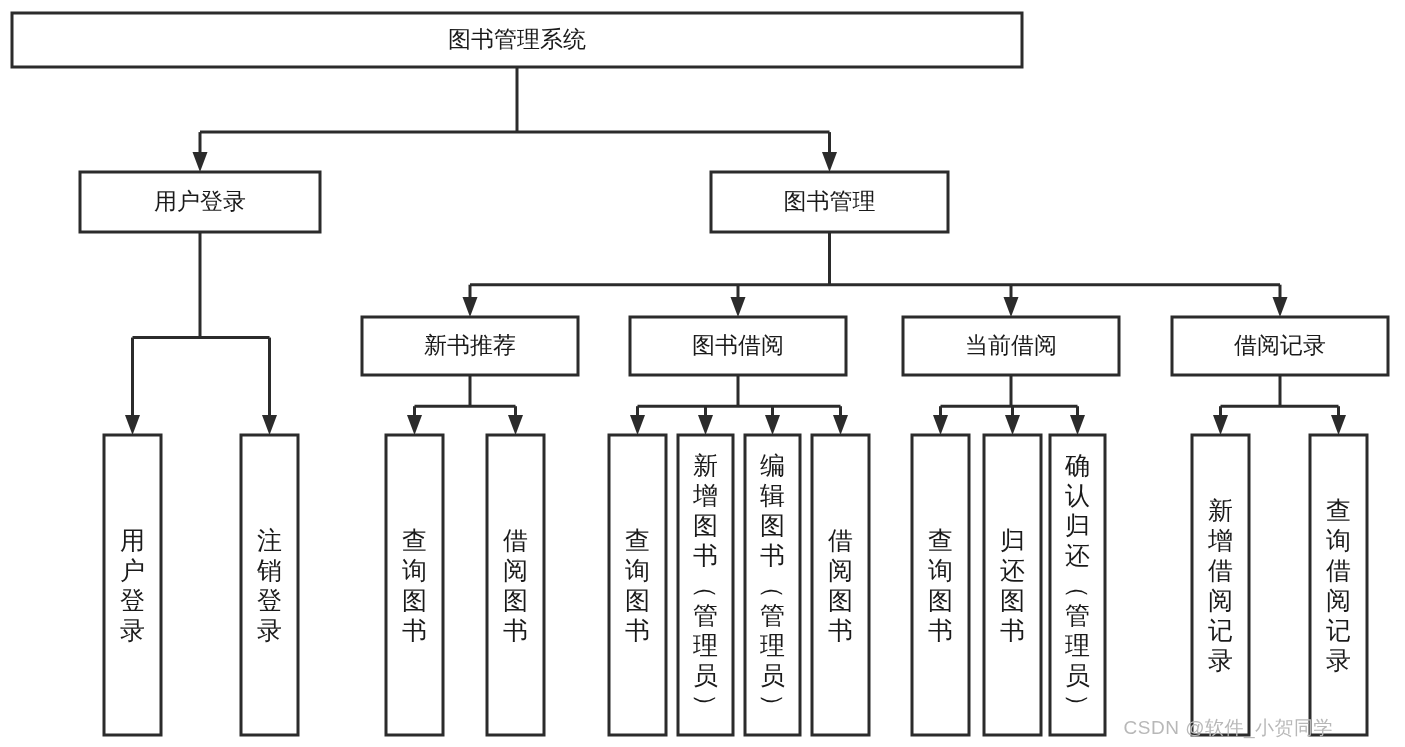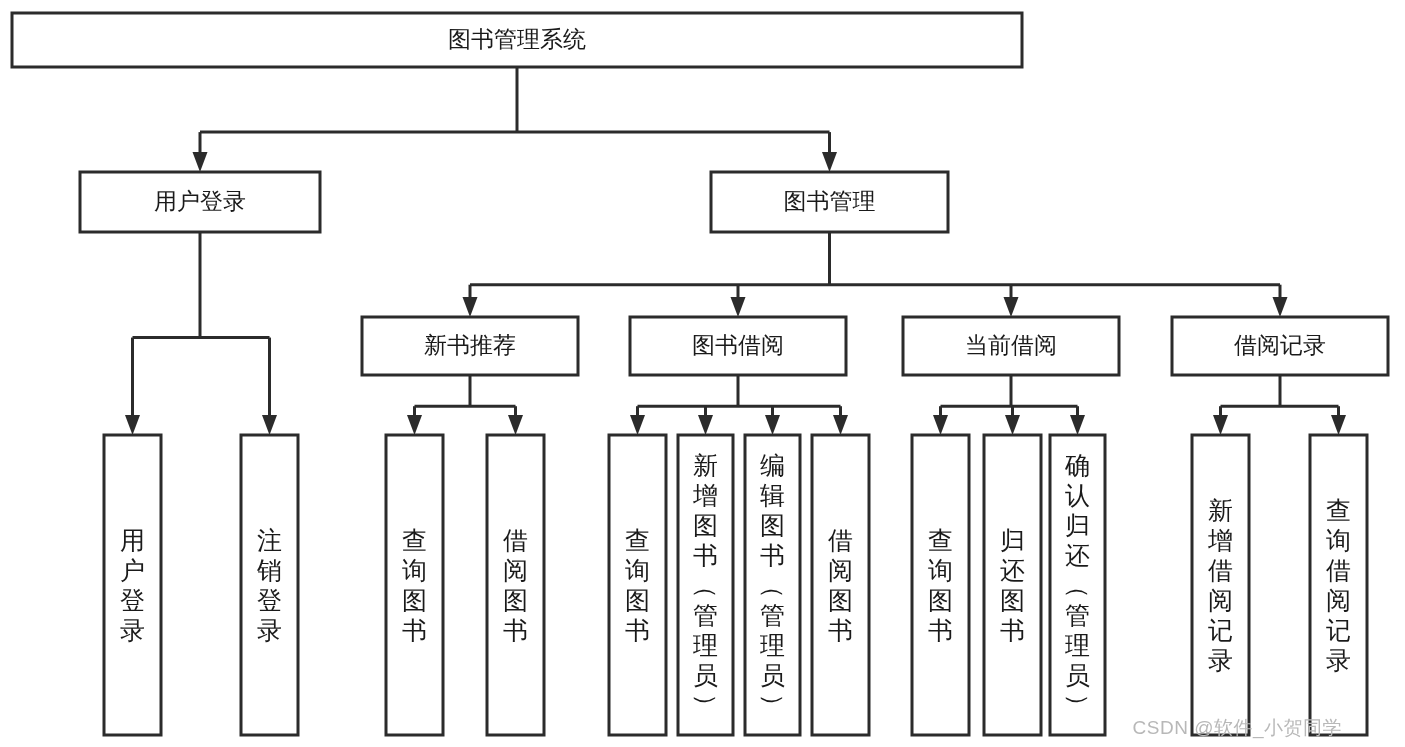--- a/index.html
+++ b/index.html
@@ -43,21 +43,21 @@
     stroke: #2b2b2b;
     stroke-width: 3;
     fill: none;
   }
   .arrow-head {
     fill: #2b2b2b;
     stroke: none;
   }
   .watermark {
     position: absolute;
-    right: 5px;
+    right: 14px;
     bottom: 6px;
     font-family: "Liberation Sans", "DejaVu Sans", sans-serif;
     font-size: 19px;
     color: #b8b8b8;
     white-space: nowrap;
     letter-spacing: 0.5px;
     user-select: none;
   }
 </style>
 </head>

